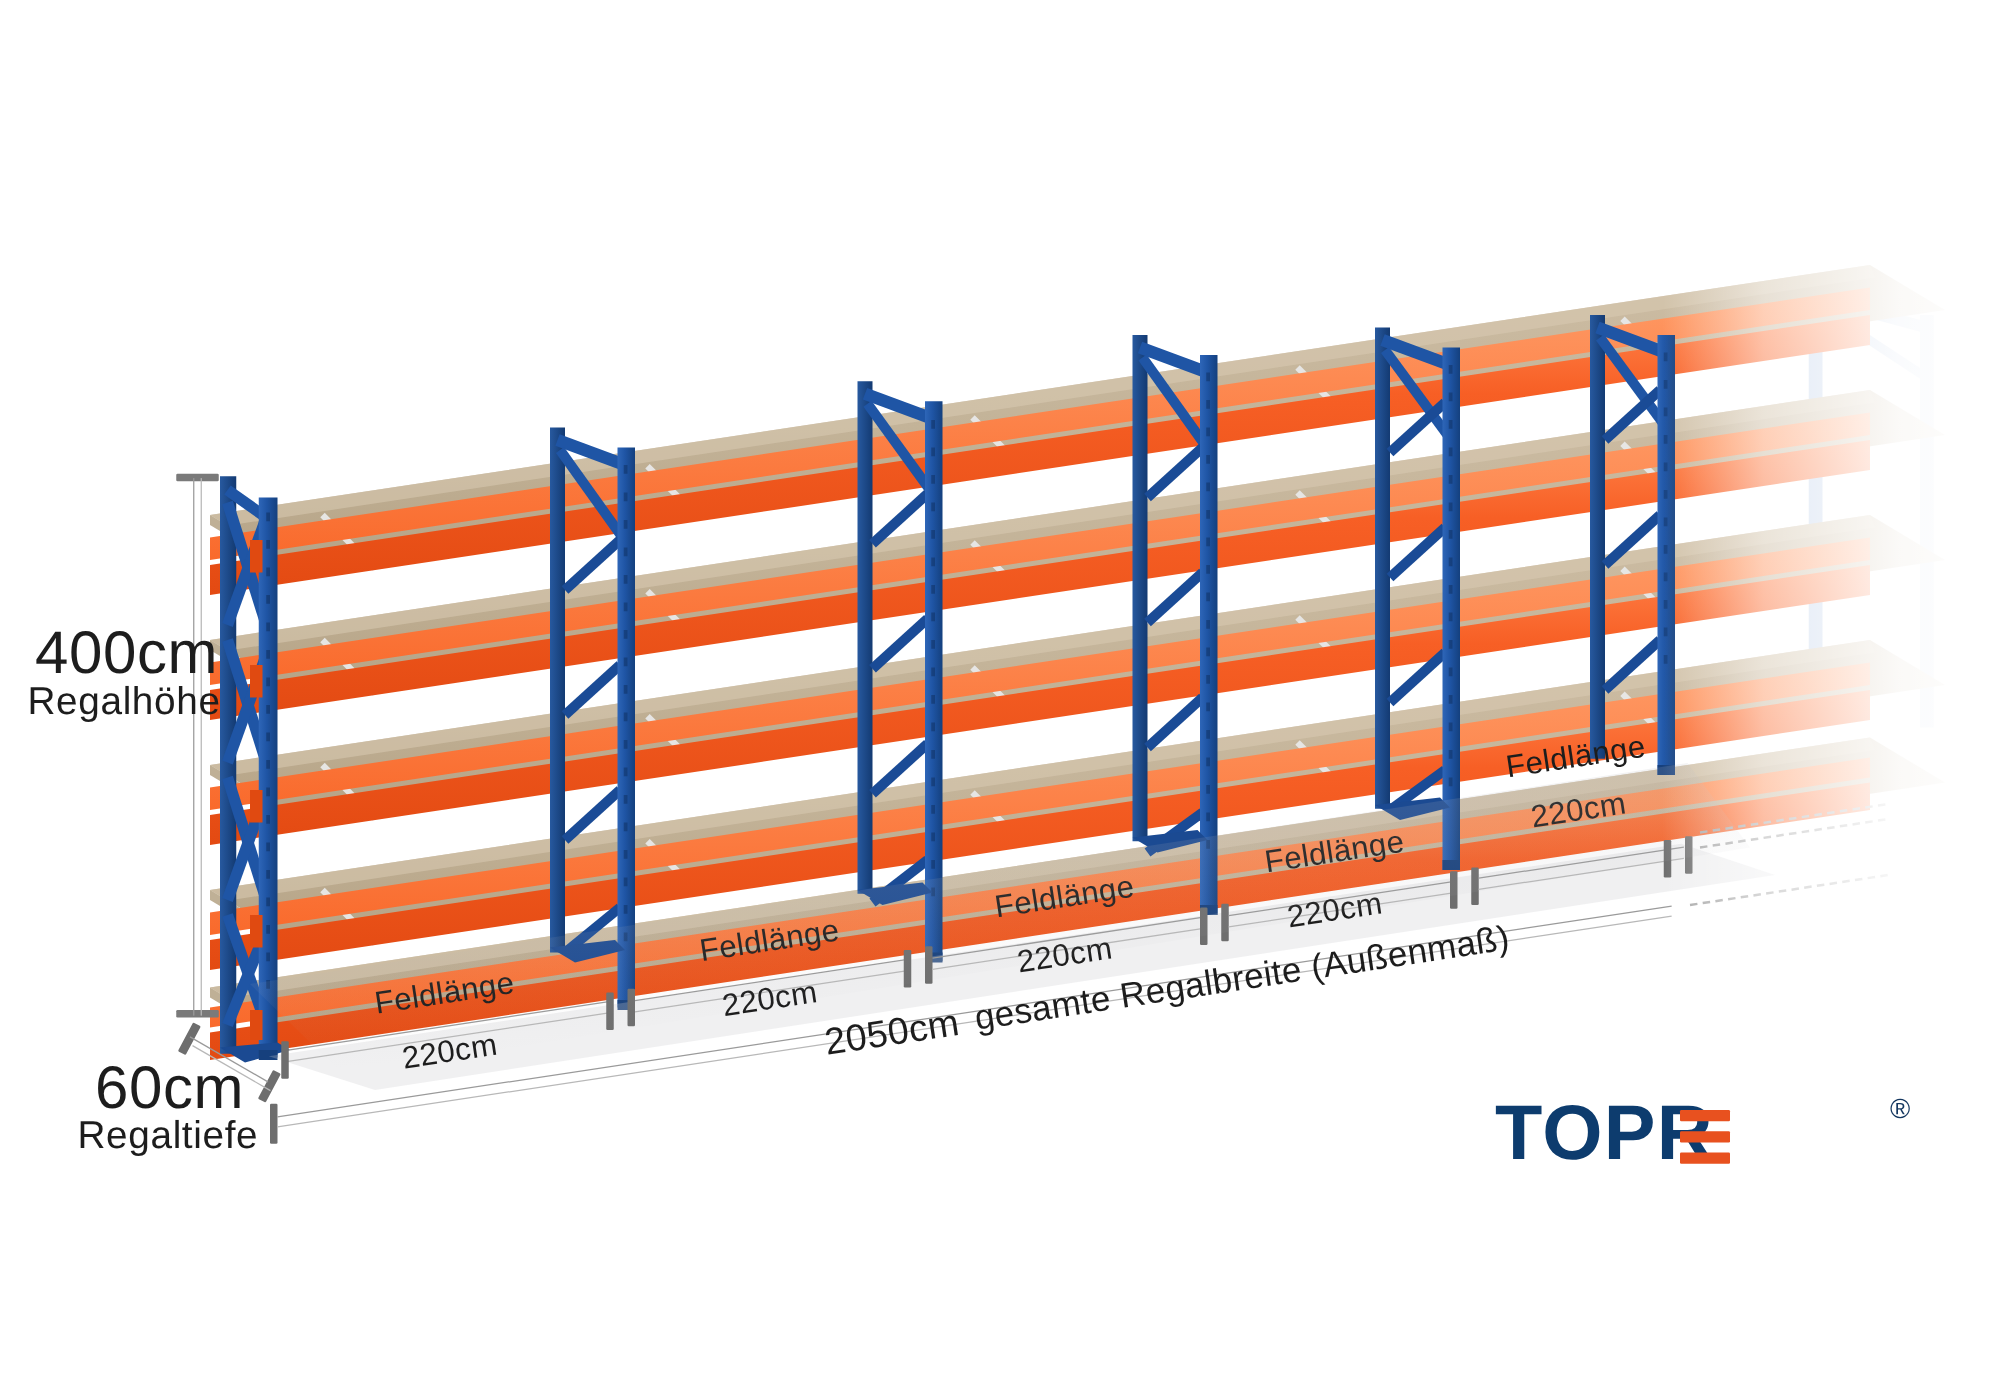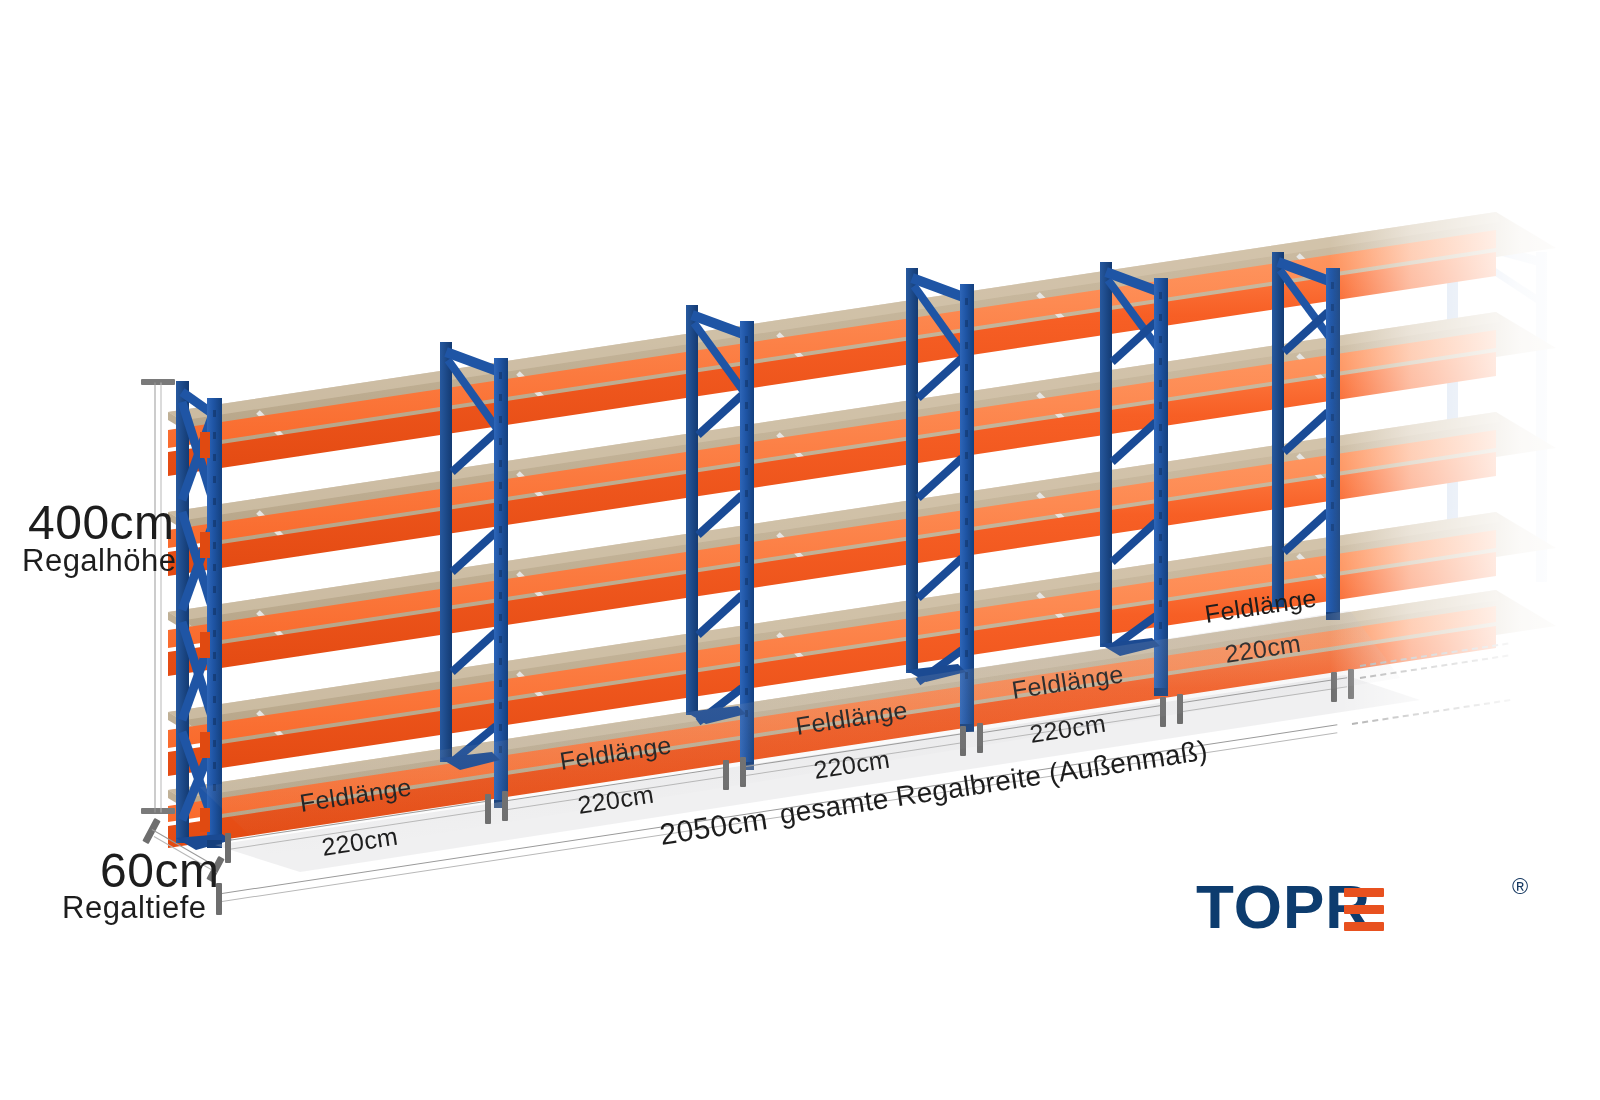--- a/index.html
+++ b/index.html
@@ -388,21 +388,21 @@
     <div class="dline2" style="left:161px;top:382px;width:430px;transform:rotate(90deg);"></div>
     <div class="dimtext dim-big" style="left:28px;top:495px;">400cm</div>
     <div class="dimtext dim-sub" style="left:22px;top:543px;">Regalhöhe</div>
   </div>
 
   <div>
     <div class="tick" style="left:148px;top:818px;width:7px;height:26px;transform:rotate(28deg);"></div>
     <div class="tick" style="left:212px;top:856px;width:7px;height:26px;transform:rotate(28deg);"></div>
     <div class="dline" style="left:152px;top:829px;width:72px;transform:rotate(30deg);"></div>
     <div class="dline2" style="left:154px;top:836px;width:72px;transform:rotate(30deg);"></div>
-    <div class="dimtext dim-big" style="left:100px;top:843px;">60cm</div>
+    <div class="dimtext dim-big" style="left:76px;top:843px;">60cm</div>
     <div class="dimtext dim-sub" style="left:62px;top:890px;">Regaltiefe</div>
   </div>
 
   <div>
     <div class="dline" style="left:228px;top:840px;width:262px;transform:rotate(-8.6deg);"></div>
     <div class="dline2" style="left:228px;top:849px;width:262px;transform:rotate(-8.6deg);"></div>
     <div class="tick" style="left:225px;top:833px;width:6px;height:30px;"></div>
     <div class="tick" style="left:485px;top:794px;width:6px;height:30px;"></div>
     <div class="tick" style="left:502px;top:791px;width:6px;height:30px;"></div>
     <div class="dimtext field-lbl" style="left:300px;top:789px;transform:rotate(-8.6deg);transform-origin:0 50%;">Feldlänge</div>

